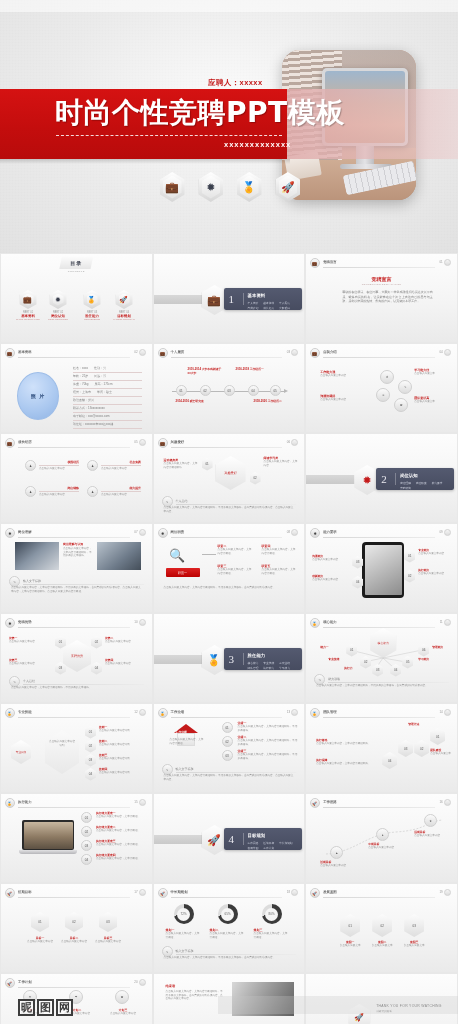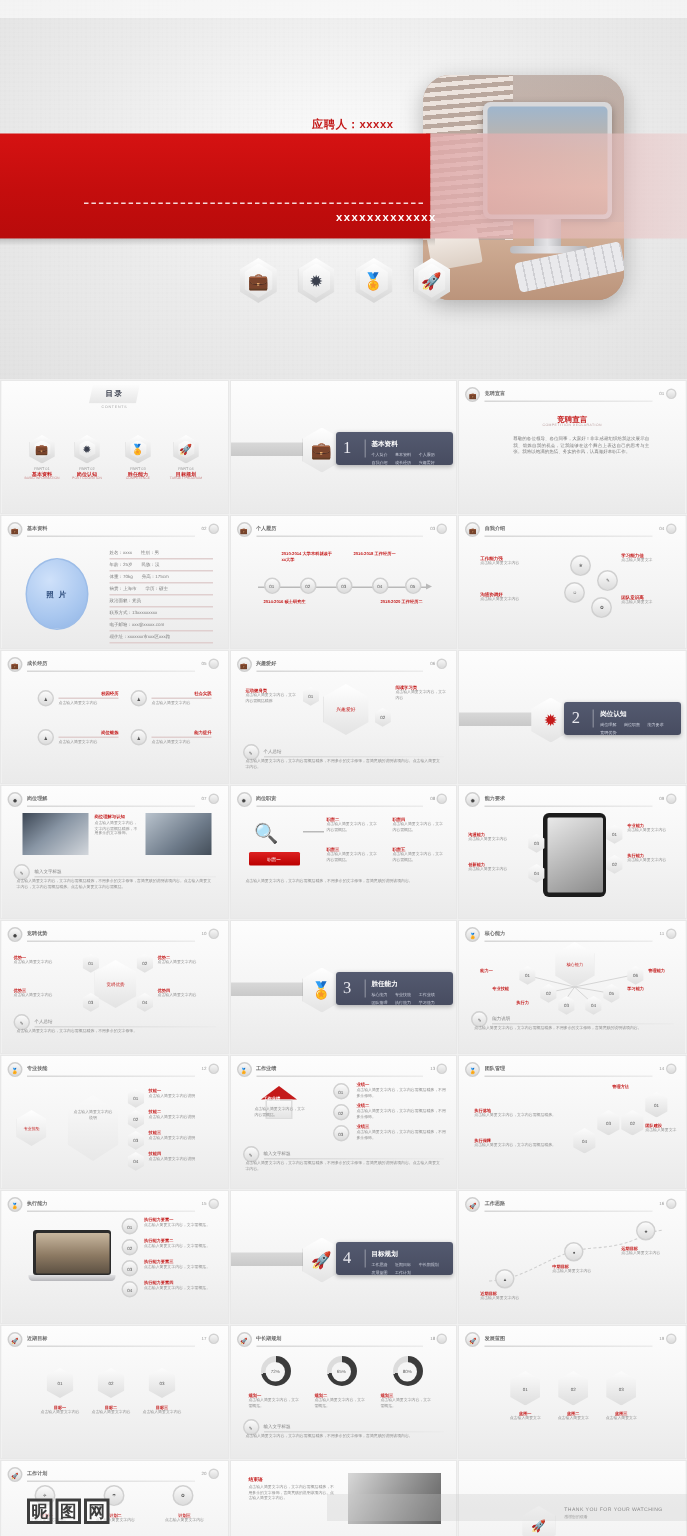--- a/index.html
+++ b/index.html
@@ -213,20 +213,21 @@
       <div class="keyboard"></div>
     </div>
   </div>
 
   <div class="applicant">应聘人：xxxxx</div>
 
   <div class="redband"></div>
   <div class="redband-tail"></div>
   <div class="redband-shadow"></div>
 
+  <div class="main-title">时尚个性竞聘PPT模板</div>
   <div class="title-rule"></div>
   <div class="subcode">xxxxxxxxxxxxx</div>
 
   <div class="hexrow">
     <div class="hexicon">
         <div class="hx"></div>
         <div class="hx-in"></div>
         <div class="glyph">💼</div>
       </div>
     <div class="hexicon">

